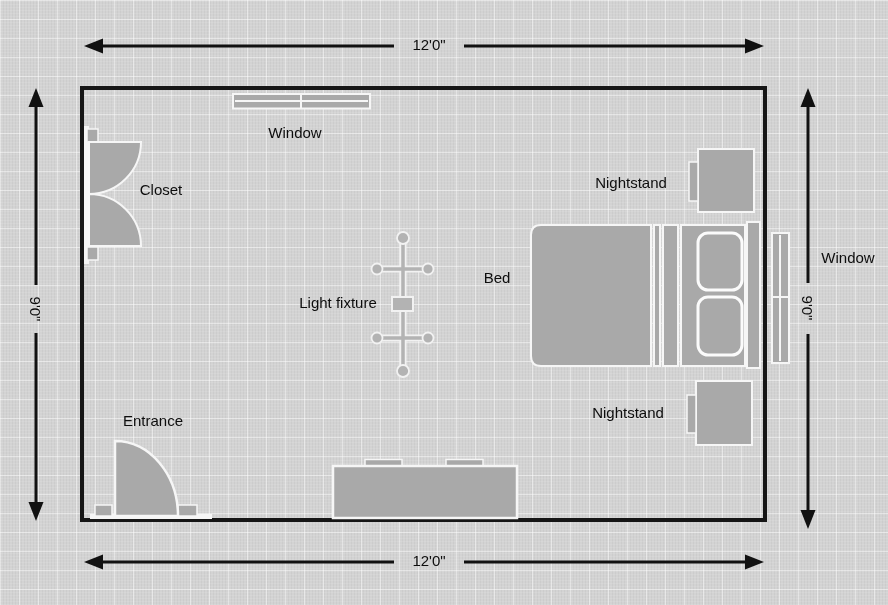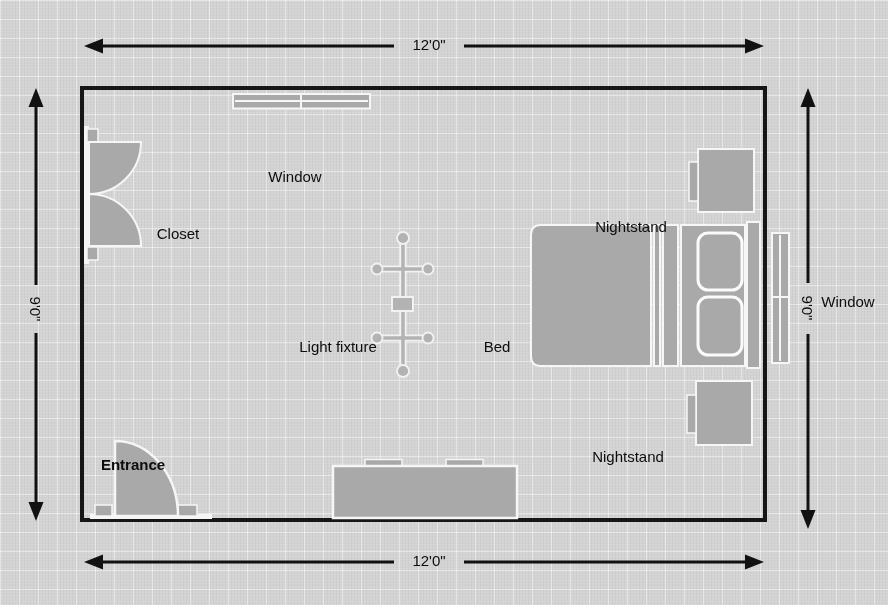--- a/index.html
+++ b/index.html
@@ -19,21 +19,21 @@
   .f1 {fill:#a9a9a9;stroke:#f6f6f6;stroke-width:1.5;}
   .f3 {fill:#a9a9a9;stroke:#f6f6f6;stroke-width:2.5;}
   .pil{fill:#a9a9a9;stroke:#fbfbfb;stroke-width:3;}
   .wall{fill:none;stroke:#161616;stroke-width:4;}
   .dim {stroke:#111;stroke-width:3;fill:none;}
   .head{fill:#111;stroke:none;}
   .lt  {fill:none;stroke:#b3b3b3;stroke-width:3.5;}
   .ltw {fill:none;stroke:#f2f2f2;stroke-width:7;}
   .ltc {fill:#b3b3b3;stroke:#f2f2f2;stroke-width:1.8;}
   .wline{stroke:#f6f6f6;stroke-width:2;fill:none;}
-  .lbl{position:absolute;font-size:15px;color:#0d0d0d;text-align:center;white-space:nowrap;line-height:18px;margin-top:44px;}
+  .lbl{position:absolute;font-size:15px;color:#0d0d0d;text-align:center;white-space:nowrap;line-height:18px;}
   .dimlbl{position:absolute;font-size:15px;color:#0d0d0d;text-align:center;white-space:nowrap;line-height:18px;}
   .vdim{position:absolute;width:44px;height:44px;display:flex;align-items:center;justify-content:center;
         transform:rotate(90deg);font-size:15px;color:#0d0d0d;white-space:nowrap;}
 </style>
 </head>
 <body>
 
 <div id="canvas">
 
   <svg id="plan-svg" width="888" height="605" viewBox="0 0 888 605">
@@ -133,20 +133,20 @@
       <line class="wline" x1="773" y1="297" x2="788" y2="297"></line>
     </g>
   </svg>
 
   <div class="dimlbl" style="left:369px;top:36px;width:120px;">12'0"</div>
   <div class="dimlbl" style="left:369px;top:552px;width:120px;">12'0"</div>
   <div class="vdim" style="left:14px;top:287px;">9'0"</div>
   <div class="vdim" style="left:786px;top:286px;">9'0"</div>
 
   <div class="lbl" style="left:235px;top:124px;width:120px;">Window</div>
-  <div class="lbl" style="left:118px;top:181px;width:120px;">Closet</div>
-  <div class="lbl" style="left:73px;top:412px;width:120px;font-weight:bold;">Entrance</div>
+  <div class="lbl" style="left:101px;top:181px;width:120px;">Closet</div>
+  <div class="lbl" style="left:93px;top:412px;width:120px;">Entrance</div>
   <div class="lbl" style="left:258px;top:294px;width:160px;">Light fixture</div>
-  <div class="lbl" style="left:437px;top:294px;width:120px;">Bed</div>
+  <div class="lbl" style="left:437px;top:269px;width:120px;">Bed</div>
   <div class="lbl" style="left:551px;top:174px;width:160px;">Nightstand</div>
   <div class="lbl" style="left:548px;top:404px;width:160px;">Nightstand</div>
   <div class="lbl" style="left:788px;top:249px;width:120px;">Window</div>
 </div>
 
 </body></html>

